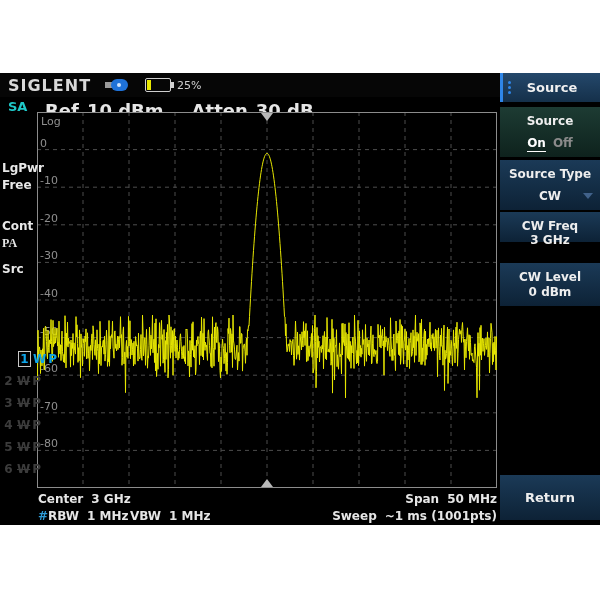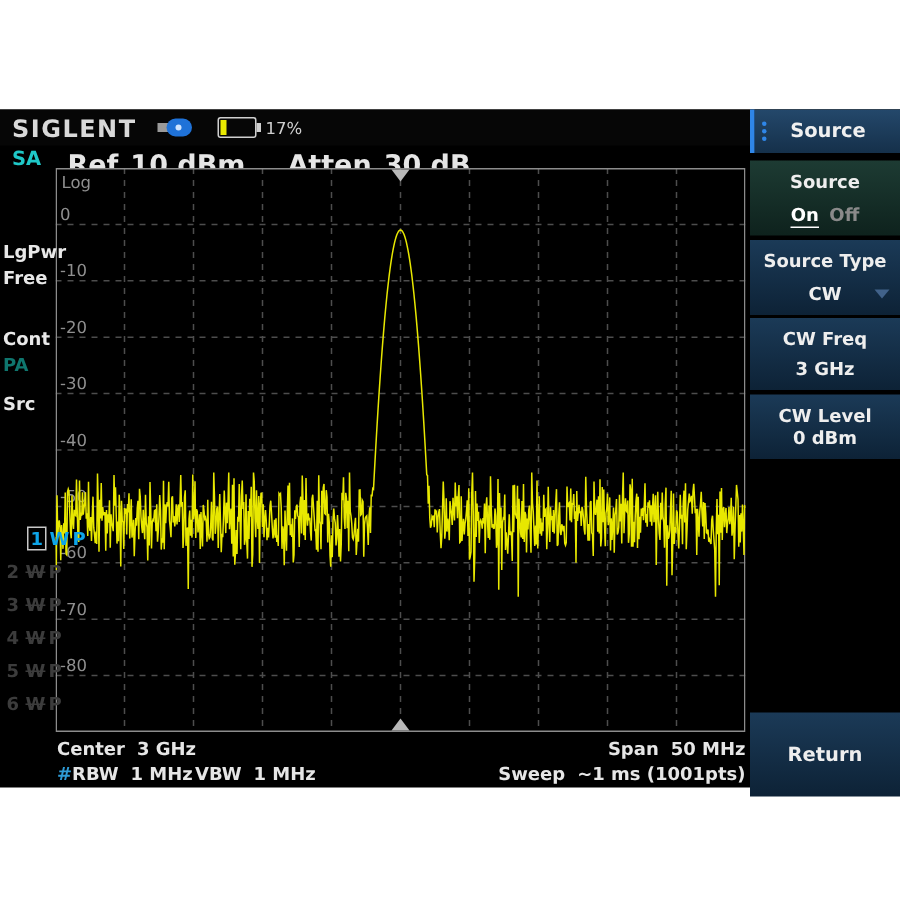--- a/index.html
+++ b/index.html
@@ -24,21 +24,21 @@
   .sa{position:absolute;left:8px;top:26px;color:#1fc8c8;font-size:13px;font-weight:bold;}
   .refrow{position:absolute;left:45px;top:27px;color:#e6e6e6;font-size:18px;font-weight:bold;}
   .refrow .lbl{margin-right:8px;}
   .refrow .gap{margin-left:28px;}
 
   
   #plot{position:absolute;left:37px;top:39px;width:460px;height:376px;background:#000;}
 
   
   .sb{position:absolute;color:#e8e8e8;font-size:12px;font-weight:bold;left:2px;}
-  .sb.dim{color:#0f766e;}
+  .sb.dim{color:#e5e5e5;font-family:Liberation Serif, serif;}
   #sb-0{top:88px;} #sb-1{top:105px;} #sb-2{top:146px;} #sb-3{top:163px;} #sb-4{top:189px;}
 
   
   #trace-rows{position:absolute;left:2px;top:278px;width:35px;}
   .trow{height:22px;font-size:12px;font-weight:bold;color:#3c3c3c;white-space:nowrap;}
   .trow .tnum{display:inline-block;min-width:9px;text-align:center;border:1px solid transparent;padding:0 1px;}
   .trow.active{color:#0ea5e9;margin-left:16px;}
   .trow.active .tnum{border-color:#c8c8c8;}
   .trow:not(.active) .tw{text-decoration:line-through;}
   .trow .tw{margin-left:2px;} .trow .tp{margin-left:2px;}
@@ -61,27 +61,27 @@
     display:flex;align-items:center;}
   .dots{width:4px;margin-left:5px;display:flex;flex-direction:column;gap:2px;}
   .dots i{width:3px;height:3px;border-radius:50%;background:#2f86e8;}
   .menu-title{flex:1;text-align:center;color:#f0f0f0;font-size:13px;font-weight:bold;margin-right:8px;}
   .mitem{position:absolute;left:0;width:100px;box-sizing:border-box;
     background:linear-gradient(180deg,#1b3a57,#0d2236);
     display:flex;flex-direction:column;justify-content:space-between;
     padding:7px 0;text-align:center;color:#eeeeee;font-size:12px;font-weight:bold;}
   .mitem.sel{background:linear-gradient(180deg,#1d3b33,#0e221d);}
   #mi-0{top:34px;height:50px;} #mi-1{top:87px;height:50px;}
-  #mi-2{top:139px;height:48px;} #mi-3{top:190px;height:43px;}
+  #mi-2{top:139px;height:30px;} #mi-3{top:190px;height:43px;}
   .mval{color:#eeeeee;}
   .toggle .on{color:#ffffff;border-bottom:1px solid #ffffff;padding-bottom:1px;}
   .toggle .off{color:#8a8a8a;margin-left:7px;}
   .dd{position:absolute;right:7px;bottom:11px;width:0;height:0;
       border-left:5px solid transparent;border-right:5px solid transparent;border-top:6px solid #41628a;}
-  .return-btn{position:absolute;left:0;top:402px;width:100px;height:56px;
+  .return-btn{position:absolute;left:0;top:402px;width:100px;height:45px;
     background:linear-gradient(180deg,#1b3a57,#0d2236);
     display:flex;align-items:center;justify-content:center;
     color:#eeeeee;font-size:13px;font-weight:bold;}
 </style>
 </head>
 <body>
 
 <div class="stage">
   <div class="screen">
 
@@ -89,21 +89,21 @@
       <span class="brand">SIGLENT</span>
       <span class="usb">
         <span class="plug"></span>
         <span class="oval"></span>
         <span class="dot"></span>
       </span>
       <span class="battery">
         <span class="fill"></span>
         <span class="nub"></span>
       </span>
-      <span class="batt-text">17%</span>
+      <span class="batt-text">25%</span>
     </div>
 
     <span class="sa">SA</span>
     <span class="refrow">
       <span class="lbl">Ref</span><span>10 dBm</span><span class="lbl gap">Atten</span><span>30 dB</span>
     </span>
 
     <svg id="plot" viewBox="0 0 460 376" xmlns="http://www.w3.org/2000/svg">
         <line x1="0" y1="37.6" x2="460" y2="37.6" stroke="#4d4d4d" stroke-dasharray="4 4"></line>
         <line x1="0" y1="75.2" x2="460" y2="75.2" stroke="#4d4d4d" stroke-dasharray="4 4"></line>

